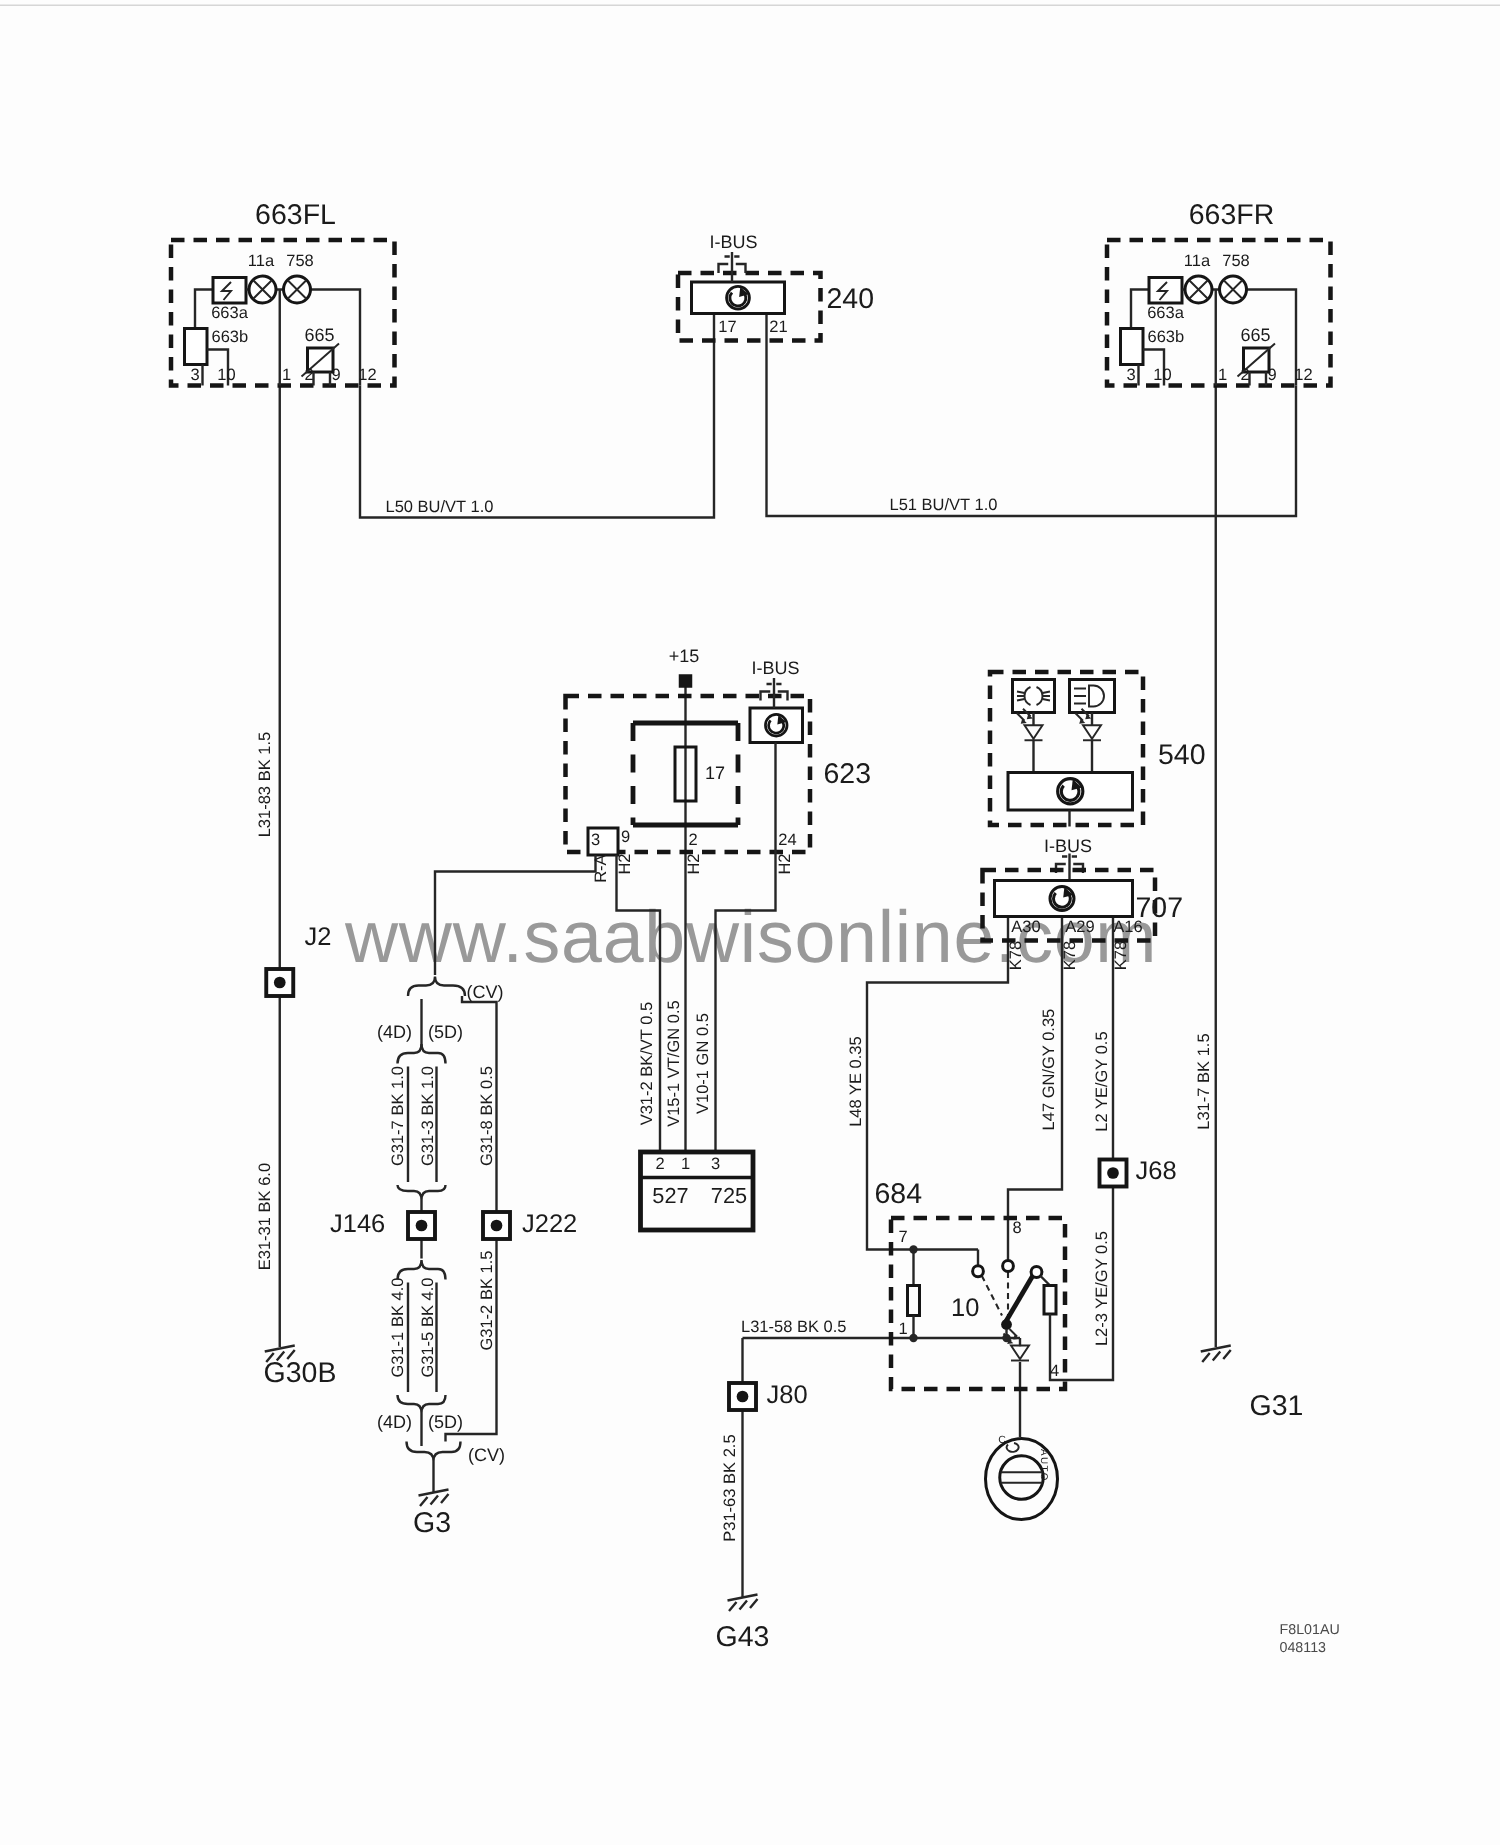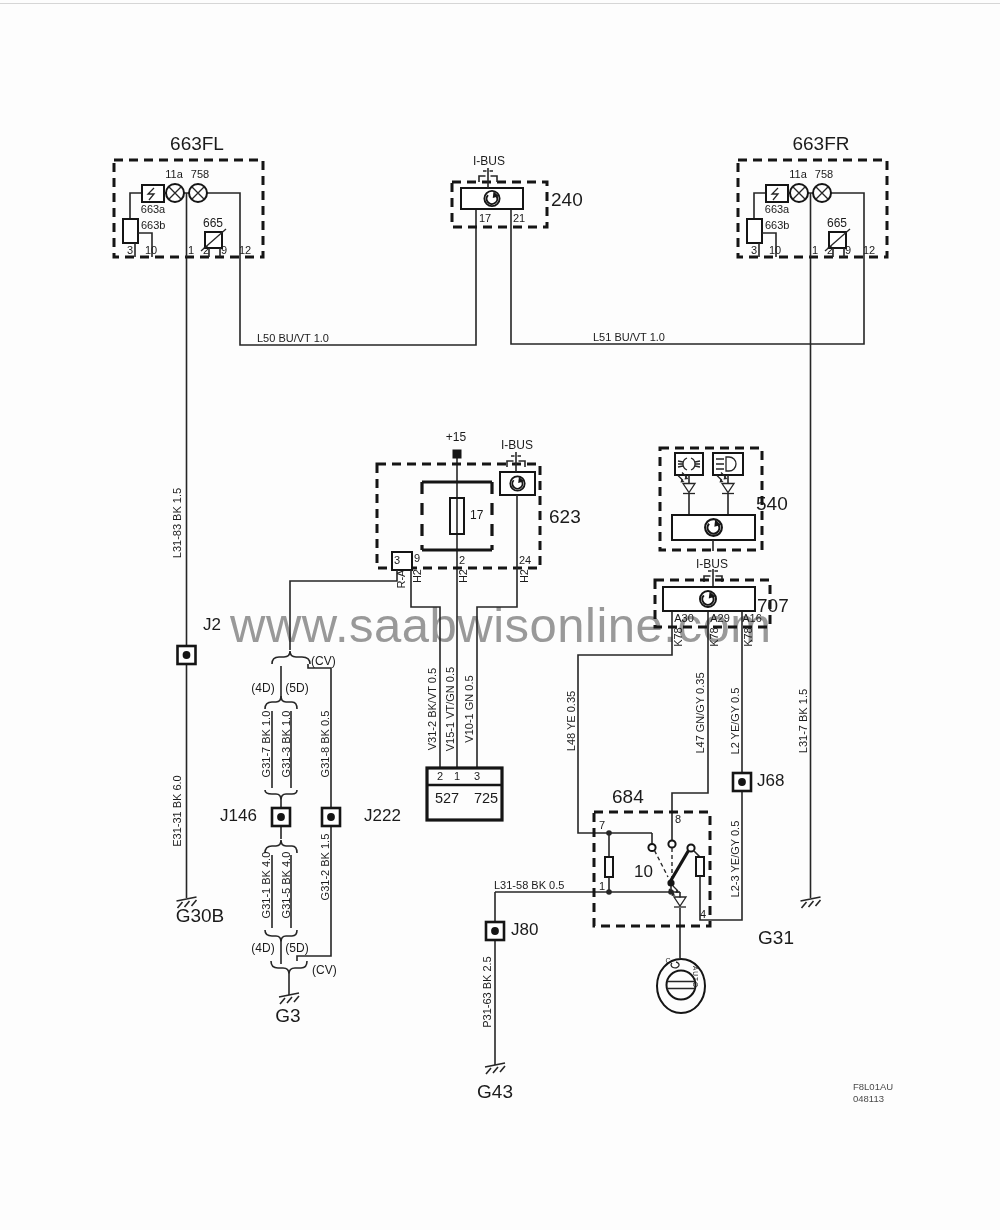--- a/index.html
+++ b/index.html
@@ -251,21 +251,21 @@
   <div class="lb s12" style="left:470px;top:509px">17</div>
   <div class="lb s11 ctr" style="left:397px;top:554px">3</div>
   <div class="lb s11 ctr" style="left:417px;top:552px">9</div>
   <div class="lb s11 ctr" style="left:462px;top:554px">2</div>
   <div class="lb s11 ctr" style="left:525px;top:554px">24</div>
   <div class="lb s11 rot" style="left:381px;top:573px;width:40px">R-A</div>
   <div class="lb s11 rot" style="left:397px;top:570px;width:40px">H2</div>
   <div class="lb s11 rot" style="left:443px;top:570px;width:40px">H2</div>
   <div class="lb s11 rot" style="left:504px;top:570px;width:40px">H2</div>
 
-  <div class="lb s19" style="left:756px;top:494px">540</div>
+  <div class="lb s19" style="left:772px;top:494px">540</div>
   <div class="lb s12 ctr" style="left:712px;top:558px">I-BUS</div>
   <div class="lb s19" style="left:757px;top:596px">707</div>
   <div class="lb s11 ctr" style="left:684px;top:612px">A30</div>
   <div class="lb s11 ctr" style="left:720px;top:612px">A29</div>
   <div class="lb s11 ctr" style="left:752px;top:612px">A16</div>
   <div class="lb s11 rot" style="left:658px;top:631px;width:40px">K78</div>
   <div class="lb s11 rot" style="left:694px;top:631px;width:40px">K78</div>
   <div class="lb s11 rot" style="left:728px;top:631px;width:40px">K78</div>
 
   <div class="lb s11 rot" style="left:112px;top:517px;width:130px">L31-83   BK  1.5</div>
@@ -273,21 +273,21 @@
   <div class="lb s11 rot" style="left:112px;top:805px;width:130px">E31-31   BK  6.0</div>
   <div class="lb s19 ctr" style="left:200px;top:906px">G30B</div>
 
   <div class="lb s12" style="left:311px;top:655px">(CV)</div>
   <div class="lb s12 ctr" style="left:263px;top:682px">(4D)</div>
   <div class="lb s12 ctr" style="left:297px;top:682px">(5D)</div>
   <div class="lb s11 rot" style="left:201px;top:738px;width:130px">G31-7  BK  1.0</div>
   <div class="lb s11 rot" style="left:221px;top:738px;width:130px">G31-3  BK  1.0</div>
   <div class="lb s11 rot" style="left:260px;top:738px;width:130px">G31-8  BK  0.5</div>
   <div class="lb s17" style="left:220px;top:807px">J146</div>
-  <div class="lb s17" style="left:364px;top:807px">J222</div>
+  <div class="lb s17" style="left:348px;top:807px">J222</div>
   <div class="lb s11 rot" style="left:201px;top:879px;width:130px">G31-1  BK  4.0</div>
   <div class="lb s11 rot" style="left:221px;top:879px;width:130px">G31-5  BK  4.0</div>
   <div class="lb s11 rot" style="left:260px;top:861px;width:130px">G31-2  BK  1.5</div>
   <div class="lb s12 ctr" style="left:263px;top:942px">(4D)</div>
   <div class="lb s12 ctr" style="left:297px;top:942px">(5D)</div>
   <div class="lb s12" style="left:312px;top:964px">(CV)</div>
   <div class="lb s19 ctr" style="left:288px;top:1006px">G3</div>
 
   <div class="lb s11 rot" style="left:367px;top:703px;width:130px">V31-2  BK/VT  0.5</div>
   <div class="lb s11 rot" style="left:385px;top:703px;width:130px">V15-1  VT/GN  0.5</div>
@@ -298,32 +298,32 @@
   <div class="lb s14 ctr" style="left:447px;top:791px">527</div>
   <div class="lb s14 ctr" style="left:486px;top:791px">725</div>
 
   <div class="lb s11 rot" style="left:506px;top:715px;width:130px">L48  YE  0.35</div>
   <div class="lb s11 rot" style="left:635px;top:707px;width:130px">L47  GN/GY  0.35</div>
   <div class="lb s11 rot" style="left:670px;top:715px;width:130px">L2  YE/GY  0.5</div>
   <div class="lb s17" style="left:757px;top:772px">J68</div>
   <div class="lb s11 rot" style="left:670px;top:853px;width:130px">L2-3  YE/GY  0.5</div>
   <div class="lb s11 rot" style="left:738px;top:715px;width:130px">L31-7   BK  1.5</div>
 
-  <div class="lb s19" style="left:612px;top:787px">684</div>
+  <div class="lb s19" style="left:583px;top:787px">684</div>
   <div class="lb s17" style="left:634px;top:863px">10</div>
   <div class="lb s11 ctr" style="left:602px;top:819px">7</div>
   <div class="lb s11 ctr" style="left:678px;top:813px">8</div>
   <div class="lb s11 ctr" style="left:602px;top:880px">1</div>
   <div class="lb s11 ctr" style="left:703px;top:908px">4</div>
   <div class="lb s11" style="left:494px;top:879px">L31-58  BK   0.5</div>
 
   <div class="lb s17" style="left:511px;top:921px">J80</div>
   <div class="lb s11 rot" style="left:422px;top:986px;width:130px">P31-63  BK  2.5</div>
   <div class="lb s19 ctr" style="left:495px;top:1082px">G43</div>
 
-  <div class="lb s19 ctr" style="left:776px;top:928px">G31</div>
+  <div class="lb s19 ctr" style="left:851px;top:928px">G31</div>
 
   <div class="lb s7 ctr" style="left:668px;top:957px">C</div>
   <div class="lb vert" style="left:692px;top:966px;height:38px">AUTO</div>
 
   <div class="lb s9" style="left:853px;top:1082px;color:#4a4a4a">F8L01AU</div>
   <div class="lb s9" style="left:853px;top:1094px;color:#4a4a4a">048113</div>
 </div>
 
 </body></html>

